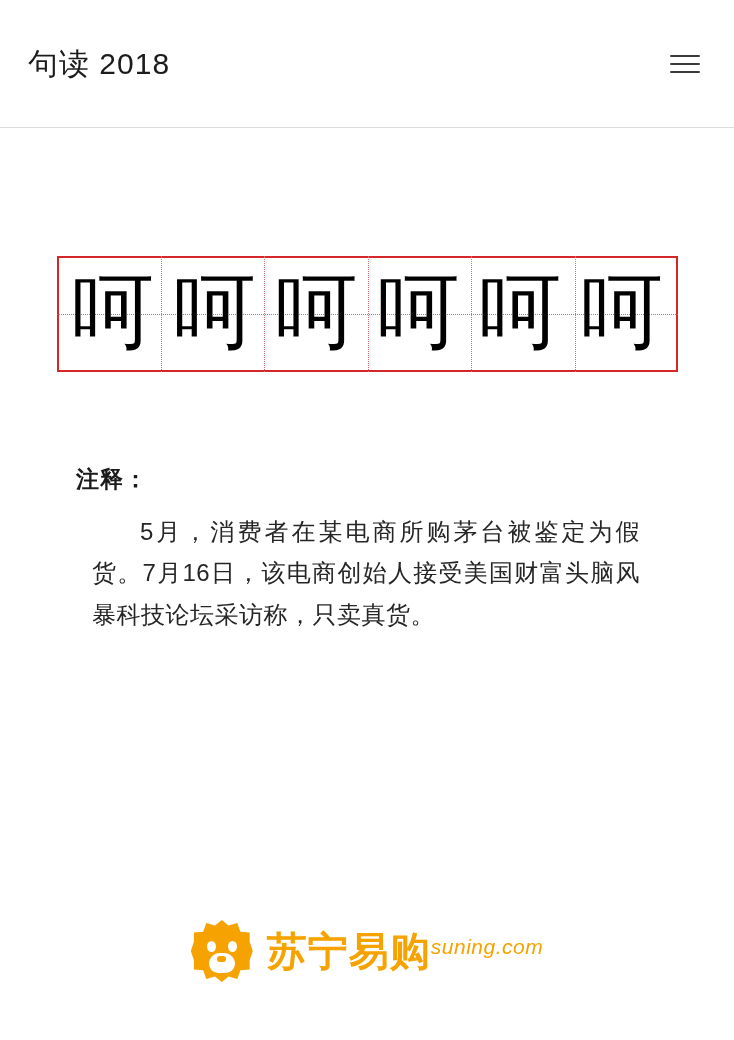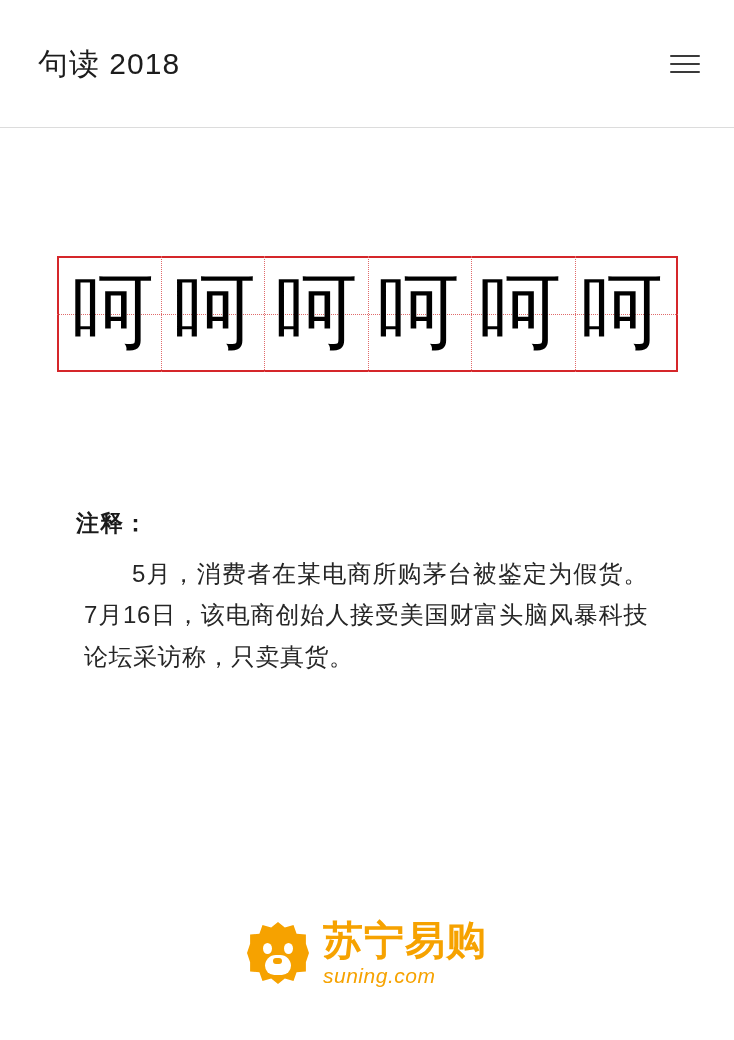--- a/index.html
+++ b/index.html
@@ -21,21 +21,21 @@
     position: absolute;
     top: 0;
     left: 0;
     width: 734px;
     height: 128px;
     box-sizing: border-box;
     border-bottom: 1px solid #dcdcdc;
     display: flex;
     align-items: center;
     justify-content: space-between;
-    padding: 0 30px 0 38px;
+    padding: 0 30px 0 28px;
   }
   .header-title {
     font-size: 30px;
     font-weight: 400;
     letter-spacing: 1px;
     color: #1c1c1c;
     line-height: 1;
     white-space: nowrap;
   }
   .menu-icon {
@@ -100,36 +100,36 @@
     font-weight: 400;
     color: #000000;
     width: 100px;
     text-align: center;
     transform: translateY(-2px);
   }
 
   
   .content {
     position: absolute;
-    top: 508px;
+    top: 464px;
     left: 76px;
     width: 580px;
   }
   .notes-label {
     font-size: 23px;
     font-weight: 700;
     color: #1a1a1a;
     letter-spacing: 1px;
     margin: 0 0 14px 0;
   }
   .para {
     font-size: 24px;
     line-height: 1.72;
     color: #262626;
-    margin: 8px;
+    margin: 16px;
     text-indent: 2em;
     letter-spacing: 0.5px;
     text-align: justify;
   }
   .para + .para { margin-top: 2px; }
 
   
   .footer {
     position: absolute;
     top: 920px;
@@ -181,21 +181,20 @@
     position: absolute;
     width: 9px;
     height: 6px;
     background: #f6a200;
     border-radius: 4px;
     left: 26px;
     top: 36px;
   }
   .logo-text {
     display: flex;
-    flex-direction: column;
     align-items: flex-start;
     line-height: 1;
   }
   .logo-cn {
     font-size: 40px;
     font-weight: 700;
     color: #f6a200;
     letter-spacing: 1px;
   }
   .logo-en {

